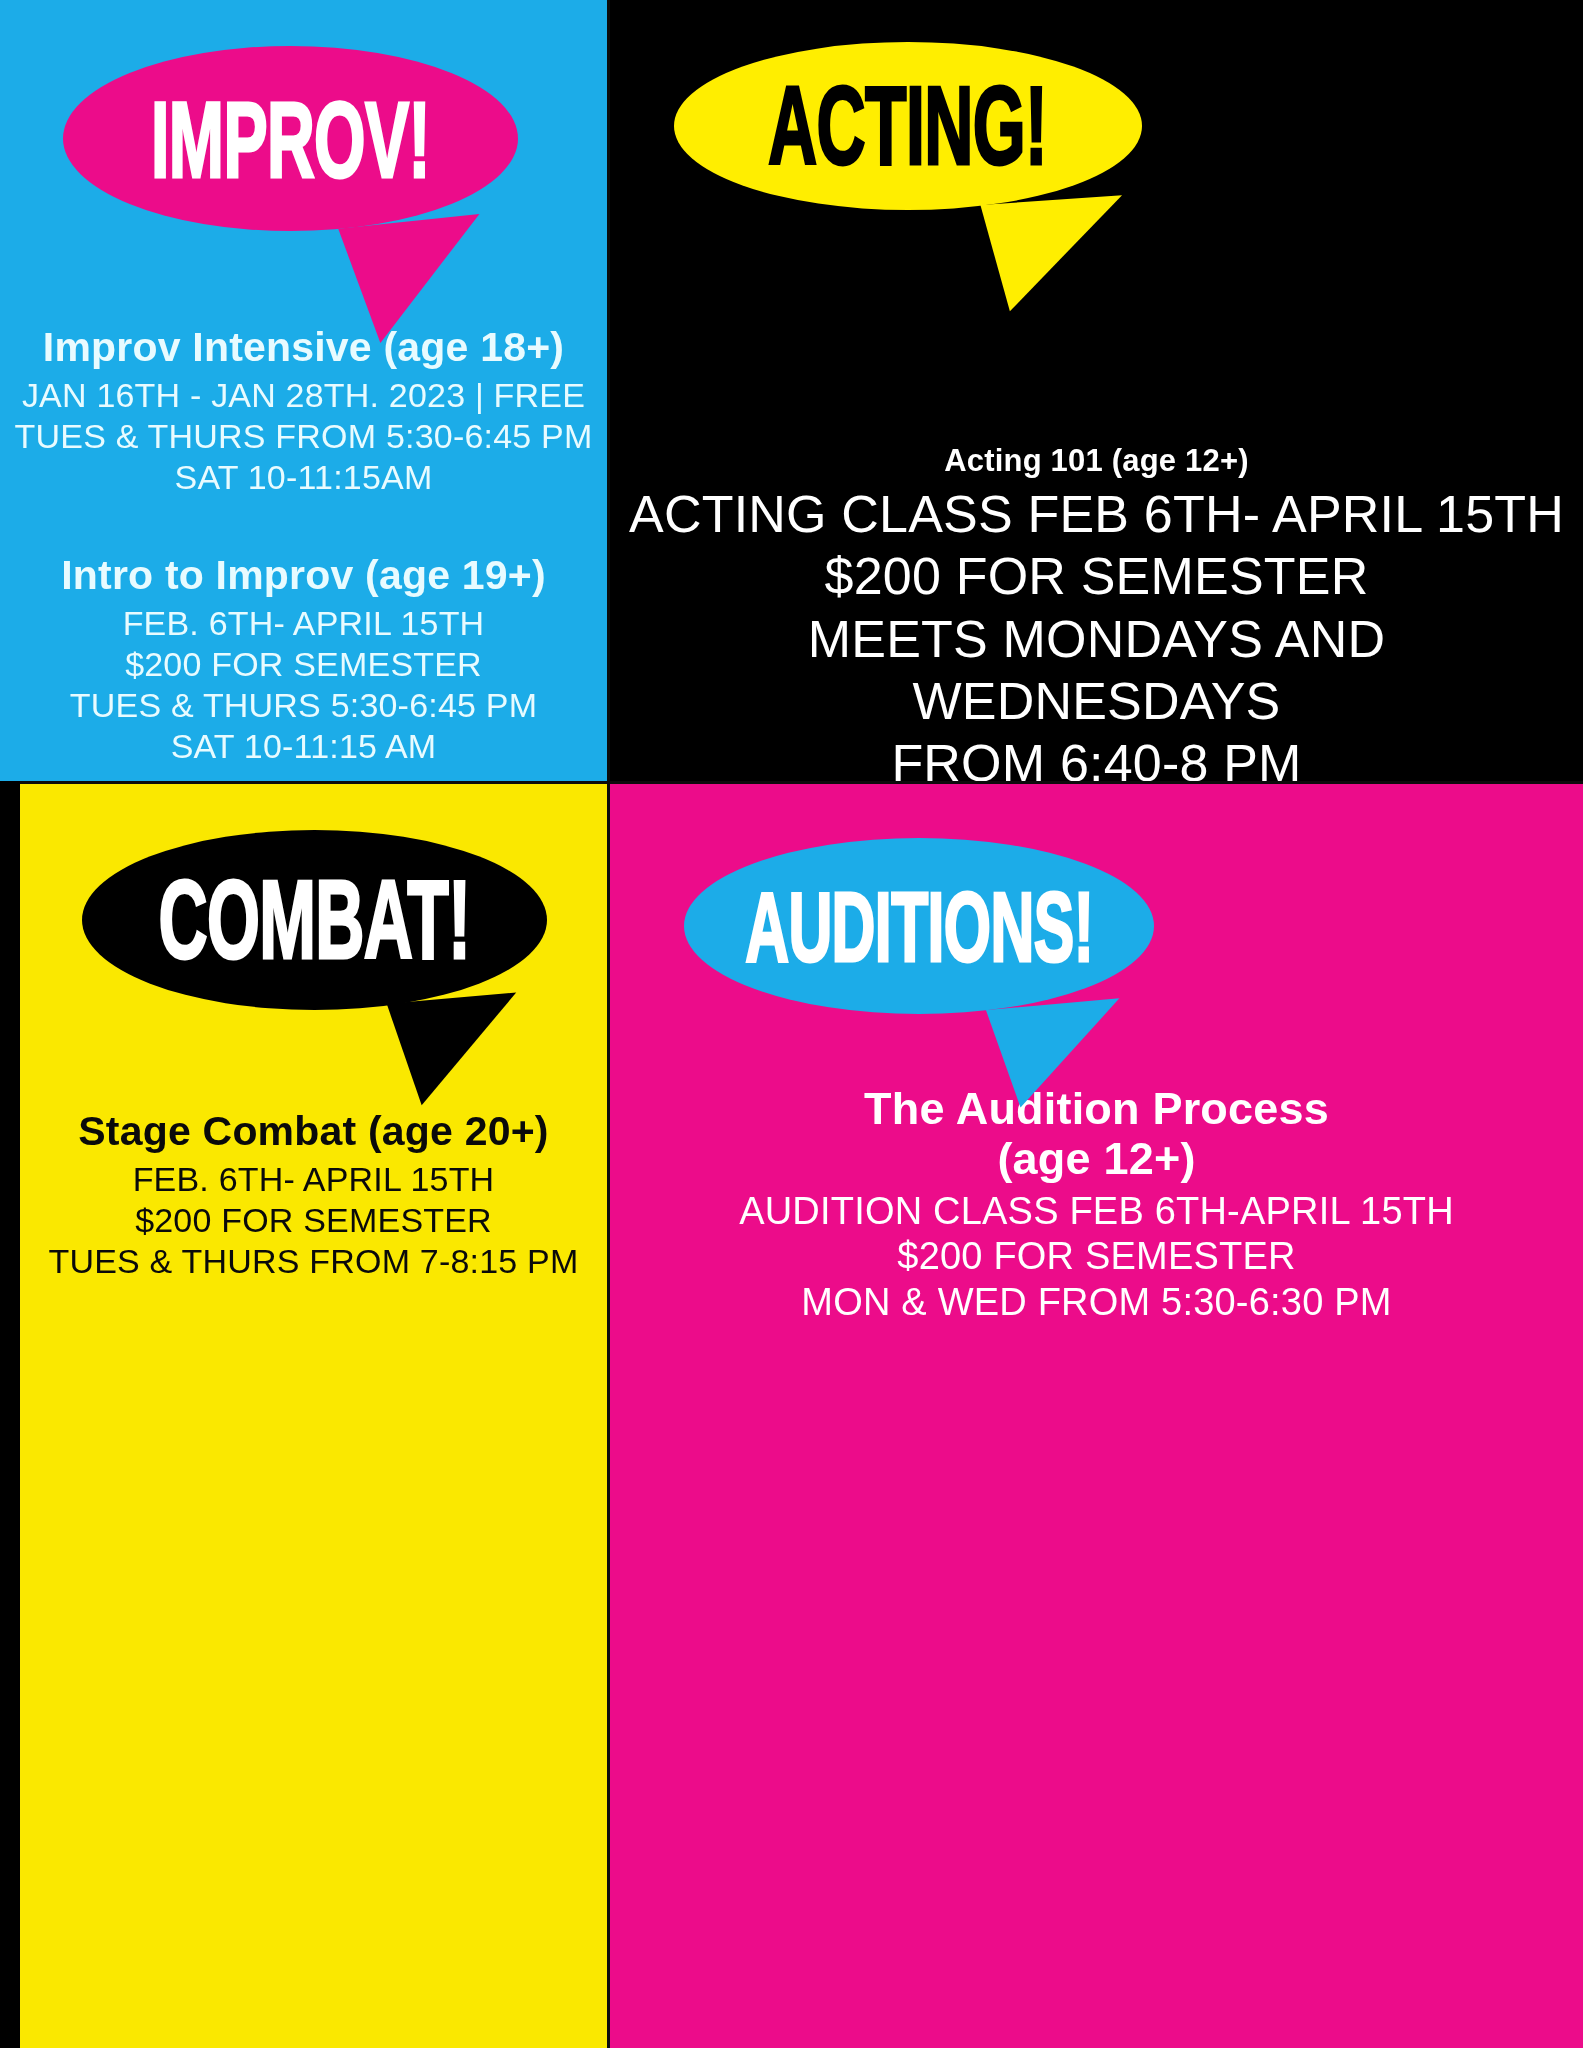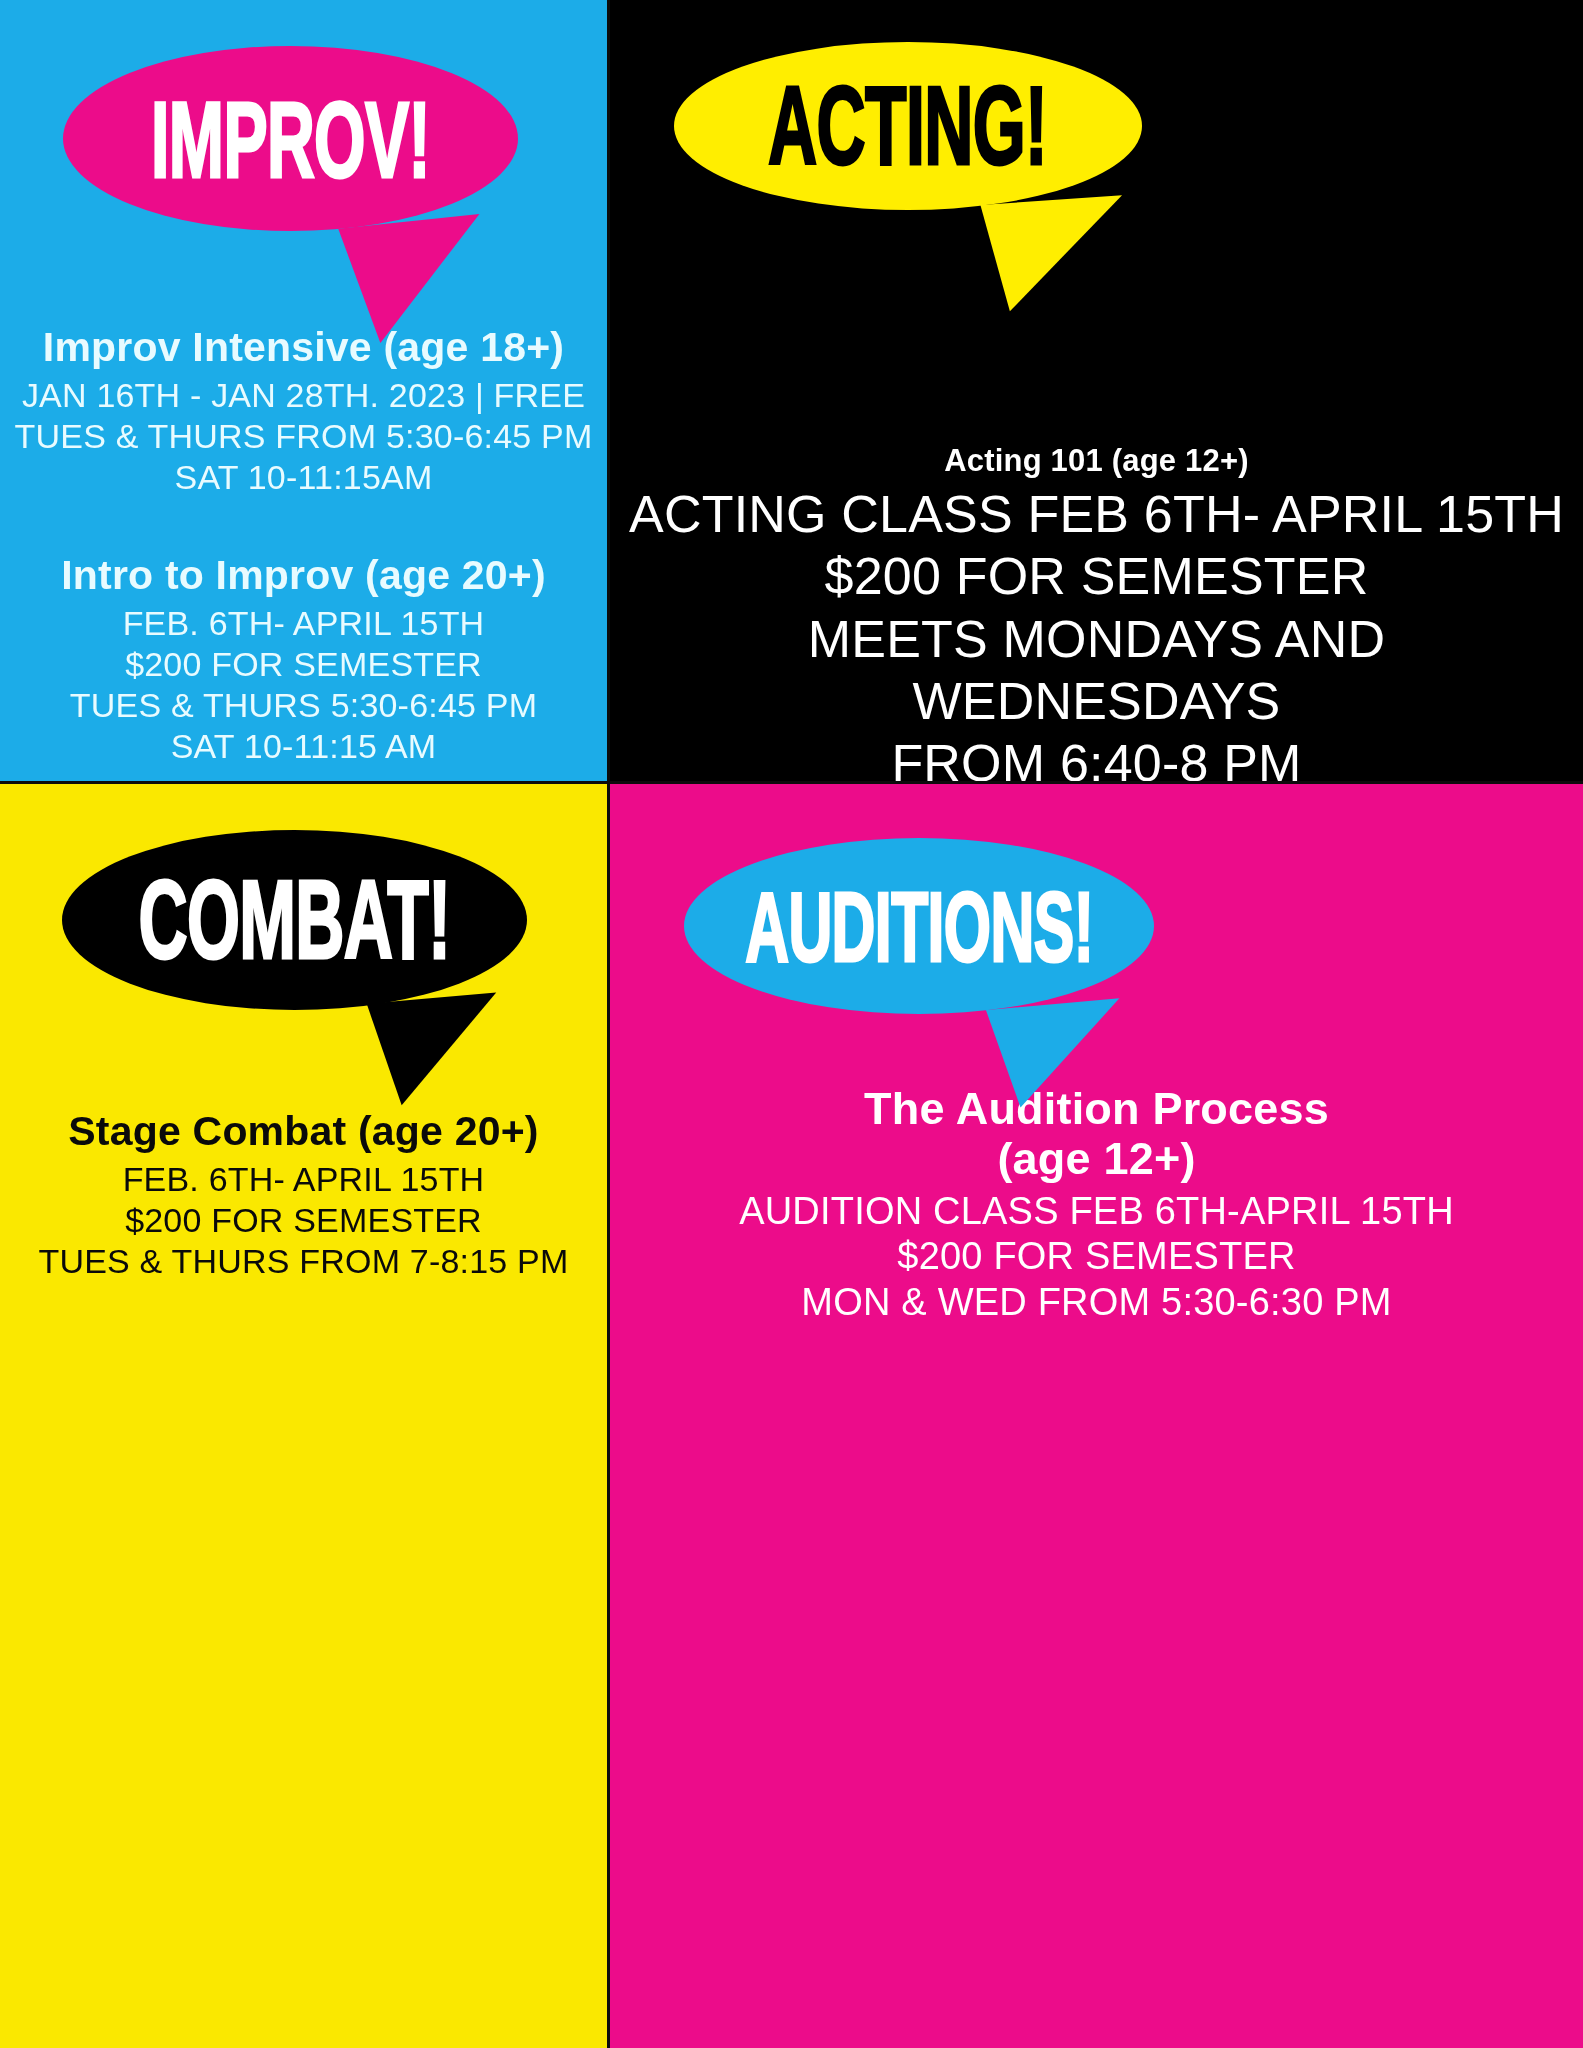--- a/index.html
+++ b/index.html
@@ -26,21 +26,21 @@
 
   .panel {
     position: relative;
     overflow: hidden;
     box-sizing: border-box;
   }
 
   
   .panel-improv    { background: #1CACE8; }
   .panel-acting    { background: #000000; }
-  .panel-combat    { background: #FAE800; }
+  .panel-combat    { background: #FAE800; margin-left: 20px; }
   .panel-auditions { background: #EC0C8A; }
 
   
   .panel-acting    { border-left: 3px solid #0c0c0c; }
   .panel-combat    { border-top: 3px solid #0c0c0c; }
   .panel-auditions { border-top: 3px solid #0c0c0c; border-left: 3px solid #0c0c0c; }
 
   
   .bubble-wrap {
     position: absolute;
@@ -189,21 +189,21 @@
       </div>
     </div>
     <div class="copy">
       <div class="course">
         <p class="course-title">Improv Intensive (age 18+)</p>
         <p class="course-line">JAN 16TH - JAN 28TH. 2023 | FREE</p>
         <p class="course-line">TUES &amp; THURS FROM 5:30-6:45 PM</p>
         <p class="course-line">SAT 10-11:15AM</p>
       </div>
       <div class="course">
-        <p class="course-title">Intro to Improv (age 20+)</p>
+        <p class="course-title">Intro to Improv (age 19+)</p>
         <p class="course-line">FEB. 6TH- APRIL 15TH</p>
         <p class="course-line">$200 FOR SEMESTER</p>
         <p class="course-line">TUES &amp; THURS 5:30-6:45 PM</p>
         <p class="course-line">SAT 10-11:15 AM</p>
       </div>
     </div>
   </section>
 
   <section class="panel panel-acting">
     <div class="bubble-wrap pos-acting">

